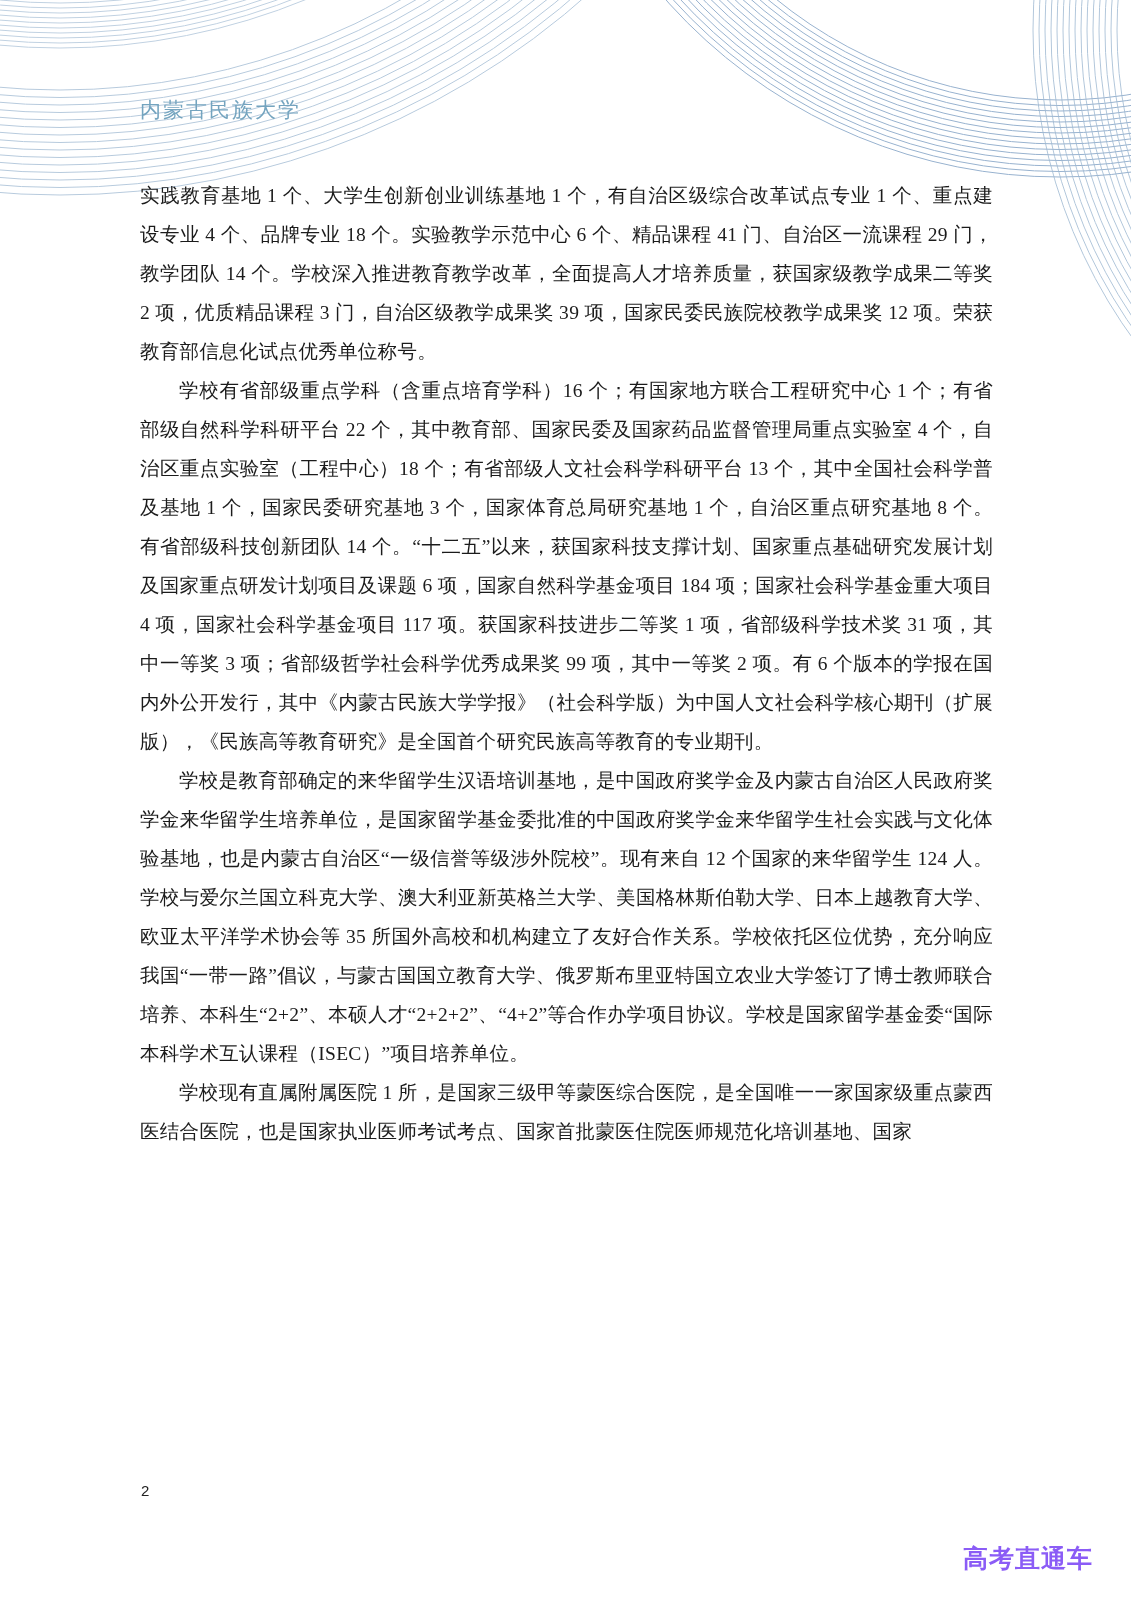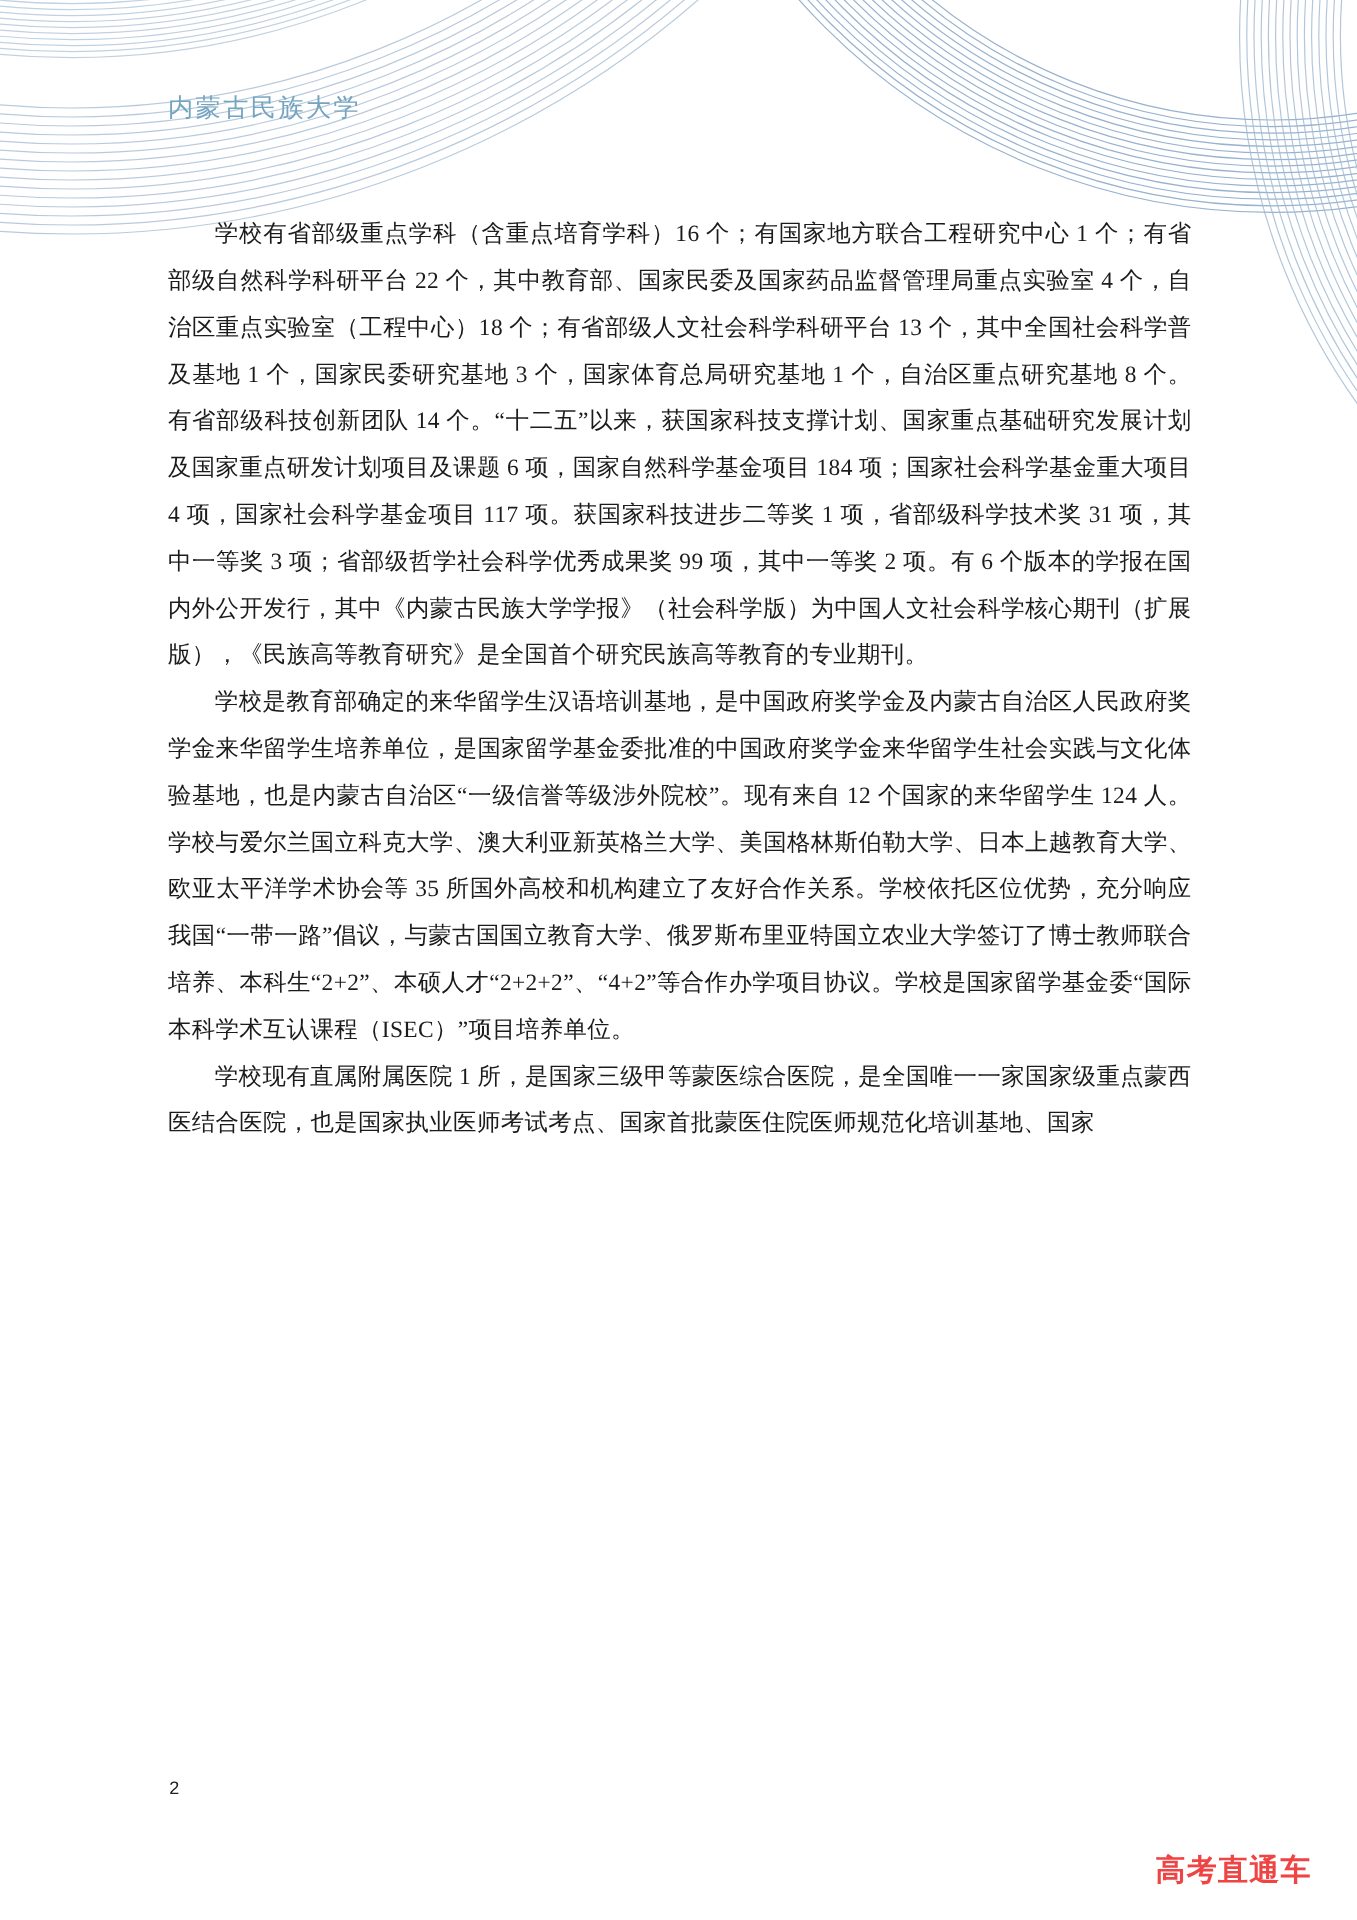--- a/index.html
+++ b/index.html
@@ -12,21 +12,21 @@
     font-family: "Liberation Serif", "DejaVu Serif", serif;
   }
   .waves {
     position: absolute;
     left: 0; top: 0;
     pointer-events: none;
   }
   .header {
     position: absolute;
     left: 140px;
-    top: 76px;
+    top: 96px;
     color: #74a4bf;
     font-size: 21px;
     letter-spacing: 2px;
     white-space: nowrap;
   }
   .body-text {
     position: absolute;
     left: 140px;
     top: 176px;
     width: 853px;
@@ -47,21 +47,21 @@
     color: #222222;
     font-family: "Liberation Sans", "DejaVu Sans", sans-serif;
   }
   .watermark {
     position: absolute;
     right: 38px;
     top: 1542px;
     font-size: 25px;
     font-weight: bold;
     letter-spacing: 1px;
-    color: #ef4444;
+    color: #8b5cf6;
     font-family: "Liberation Sans", "DejaVu Sans", sans-serif;
     white-space: nowrap;
   }
 </style>
 </head>
 <body>
 
 <div class="page">
 
   <svg class="waves" id="waves-svg" width="1131" height="1600" viewBox="0 0 1131 1600">
@@ -133,20 +133,21 @@
         <circle cx="1560" cy="30" r="521"></circle>
         <circle cx="1560" cy="30" r="527"></circle>
       </g>
     </svg>
 
   <div class="header">
     <span>内蒙古民族大学</span>
   </div>
 
   <main class="body-text">
+    <p class="para no-indent">实践教育基地 1 个、大学生创新创业训练基地 1 个，有自治区级综合改革试点专业 1 个、重点建设专业 4 个、品牌专业 18 个。实验教学示范中心 6 个、精品课程 41 门、自治区一流课程 29 门，教学团队 14 个。学校深入推进教育教学改革，全面提高人才培养质量，获国家级教学成果二等奖 2 项，优质精品课程 3 门，自治区级教学成果奖 39 项，国家民委民族院校教学成果奖 12 项。荣获教育部信息化试点优秀单位称号。</p>
     <p class="para">学校有省部级重点学科（含重点培育学科）16 个；有国家地方联合工程研究中心 1 个；有省部级自然科学科研平台 22 个，其中教育部、国家民委及国家药品监督管理局重点实验室 4 个，自治区重点实验室（工程中心）18 个；有省部级人文社会科学科研平台 13 个，其中全国社会科学普及基地 1 个，国家民委研究基地 3 个，国家体育总局研究基地 1 个，自治区重点研究基地 8 个。有省部级科技创新团队 14 个。“十二五”以来，获国家科技支撑计划、国家重点基础研究发展计划及国家重点研发计划项目及课题 6 项，国家自然科学基金项目 184 项；国家社会科学基金重大项目 4 项，国家社会科学基金项目 117 项。获国家科技进步二等奖 1 项，省部级科学技术奖 31 项，其中一等奖 3 项；省部级哲学社会科学优秀成果奖 99 项，其中一等奖 2 项。有 6 个版本的学报在国内外公开发行，其中《内蒙古民族大学学报》（社会科学版）为中国人文社会科学核心期刊（扩展版），《民族高等教育研究》是全国首个研究民族高等教育的专业期刊。</p>
     <p class="para">学校是教育部确定的来华留学生汉语培训基地，是中国政府奖学金及内蒙古自治区人民政府奖学金来华留学生培养单位，是国家留学基金委批准的中国政府奖学金来华留学生社会实践与文化体验基地，也是内蒙古自治区“一级信誉等级涉外院校”。现有来自 12 个国家的来华留学生 124 人。学校与爱尔兰国立科克大学、澳大利亚新英格兰大学、美国格林斯伯勒大学、日本上越教育大学、欧亚太平洋学术协会等 35 所国外高校和机构建立了友好合作关系。学校依托区位优势，充分响应我国“一带一路”倡议，与蒙古国国立教育大学、俄罗斯布里亚特国立农业大学签订了博士教师联合培养、本科生“2+2”、本硕人才“2+2+2”、“4+2”等合作办学项目协议。学校是国家留学基金委“国际本科学术互认课程（ISEC）”项目培养单位。</p>
     <p class="para">学校现有直属附属医院 1 所，是国家三级甲等蒙医综合医院，是全国唯一一家国家级重点蒙西医结合医院，也是国家执业医师考试考点、国家首批蒙医住院医师规范化培训基地、国家</p>
   </main>
 
   <div class="page-number">2</div>
 
   <div class="watermark">高考直通车</div>
 
 </div>

